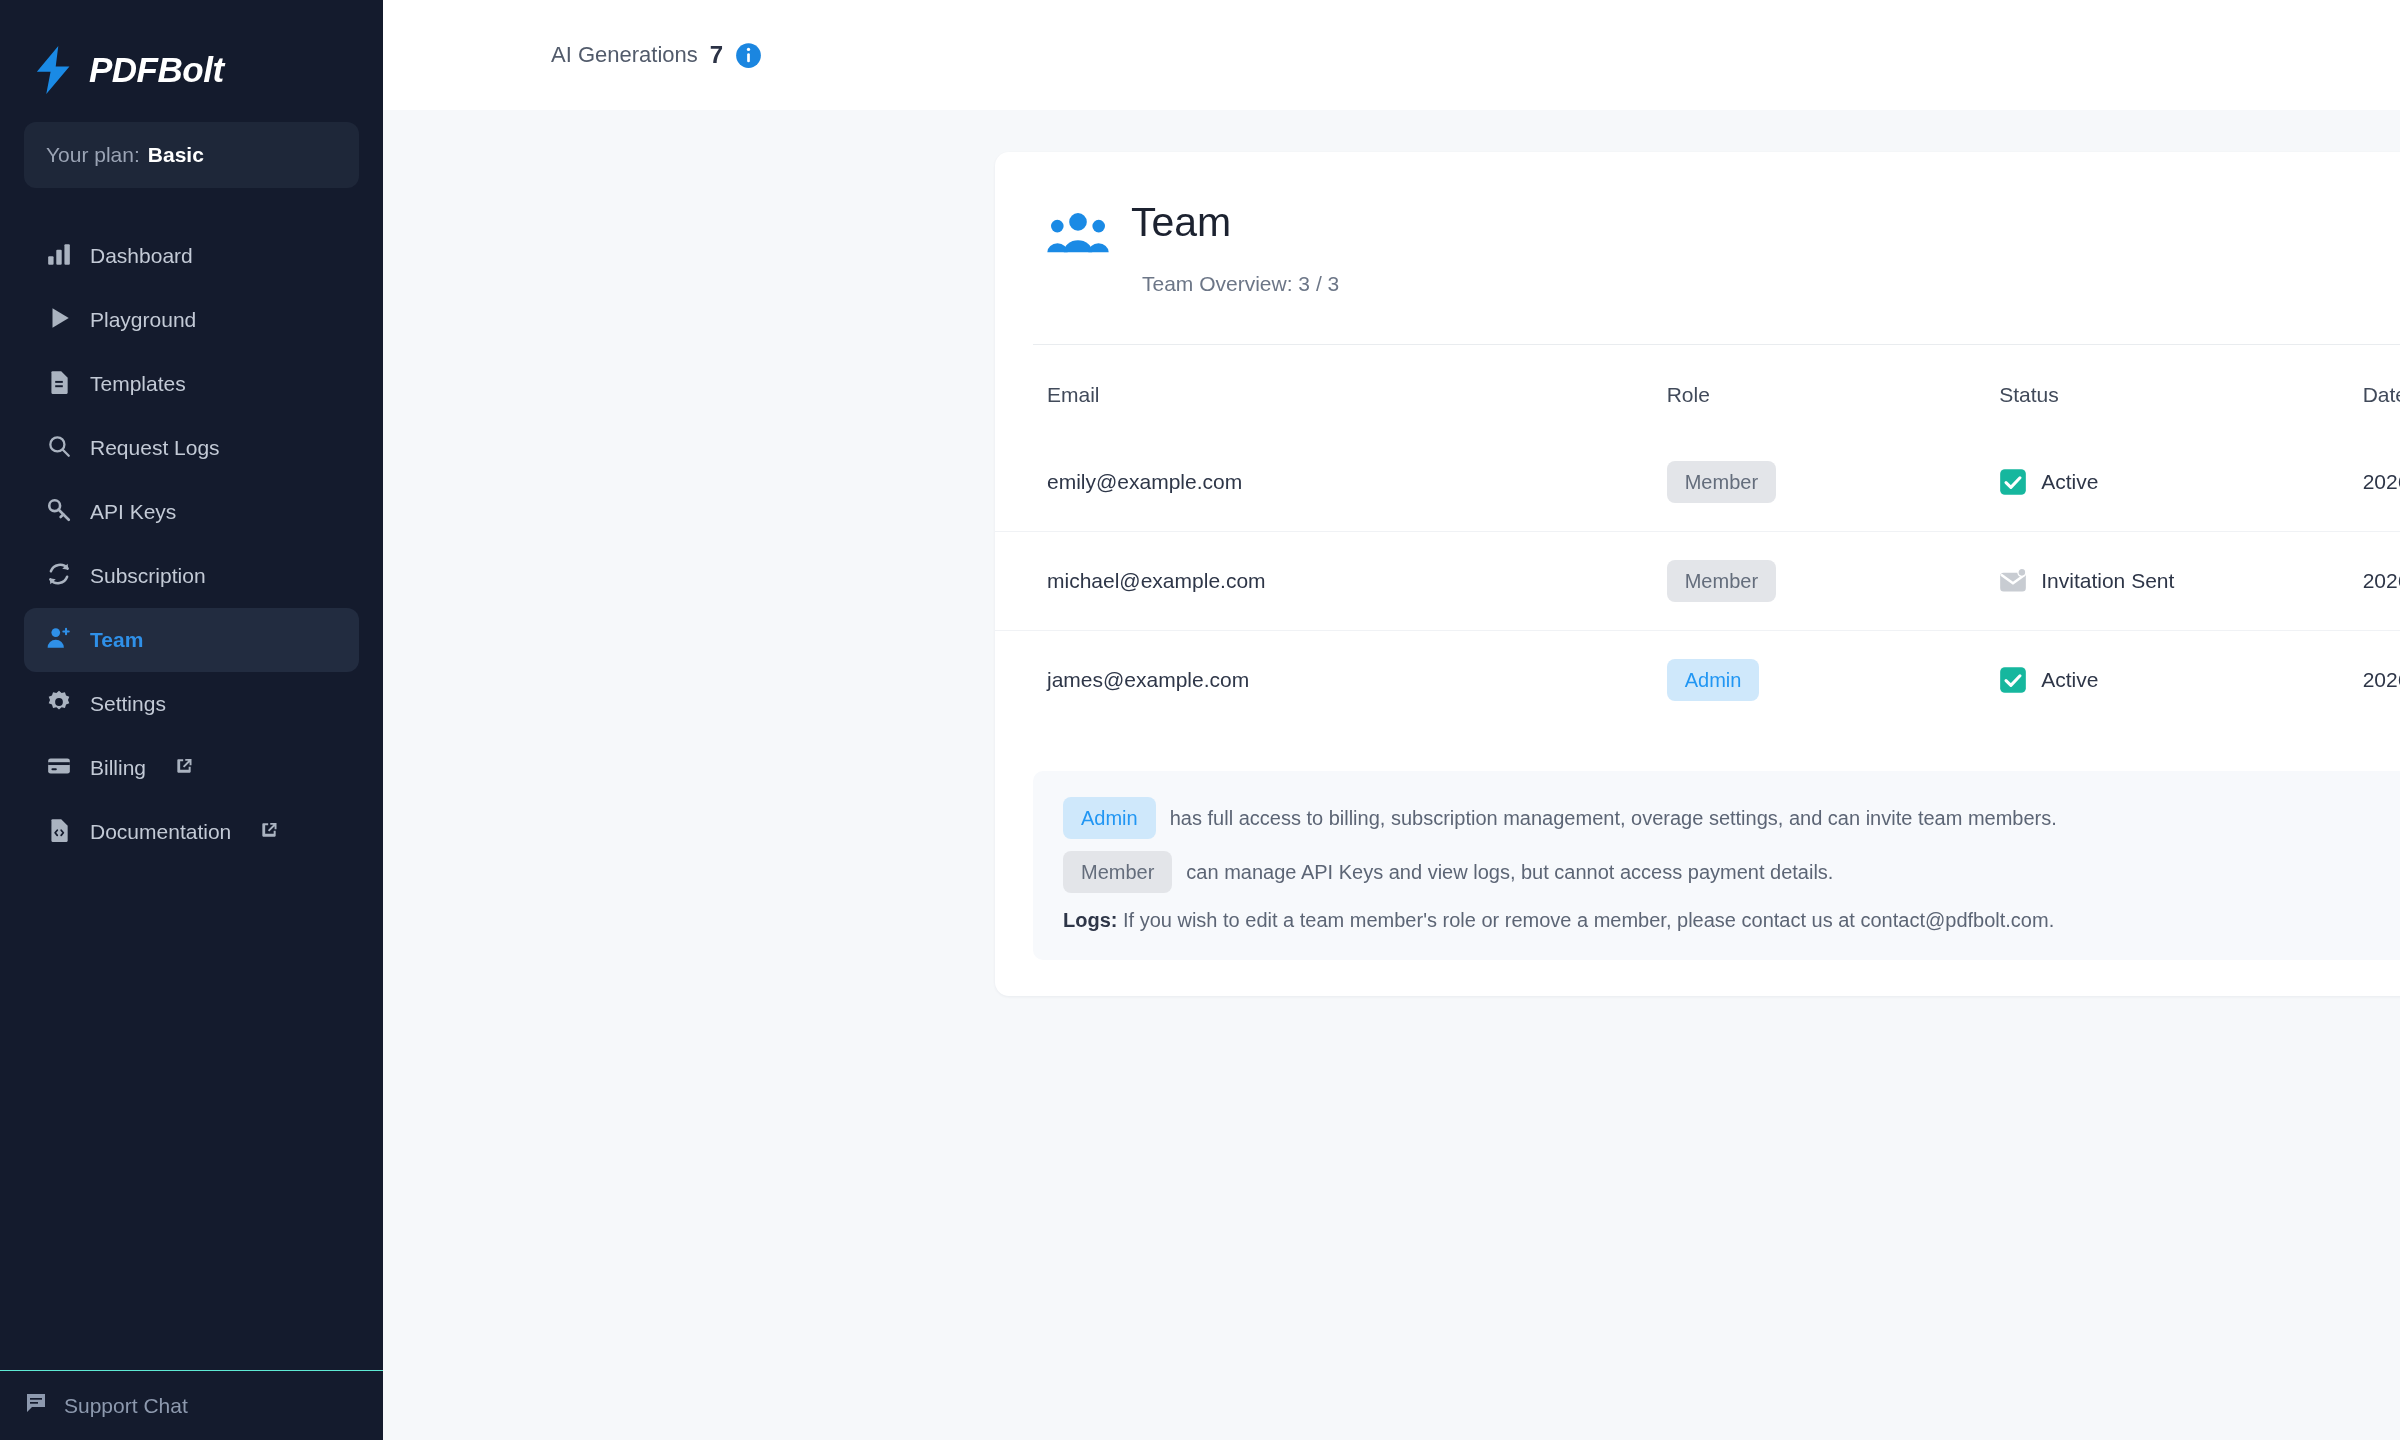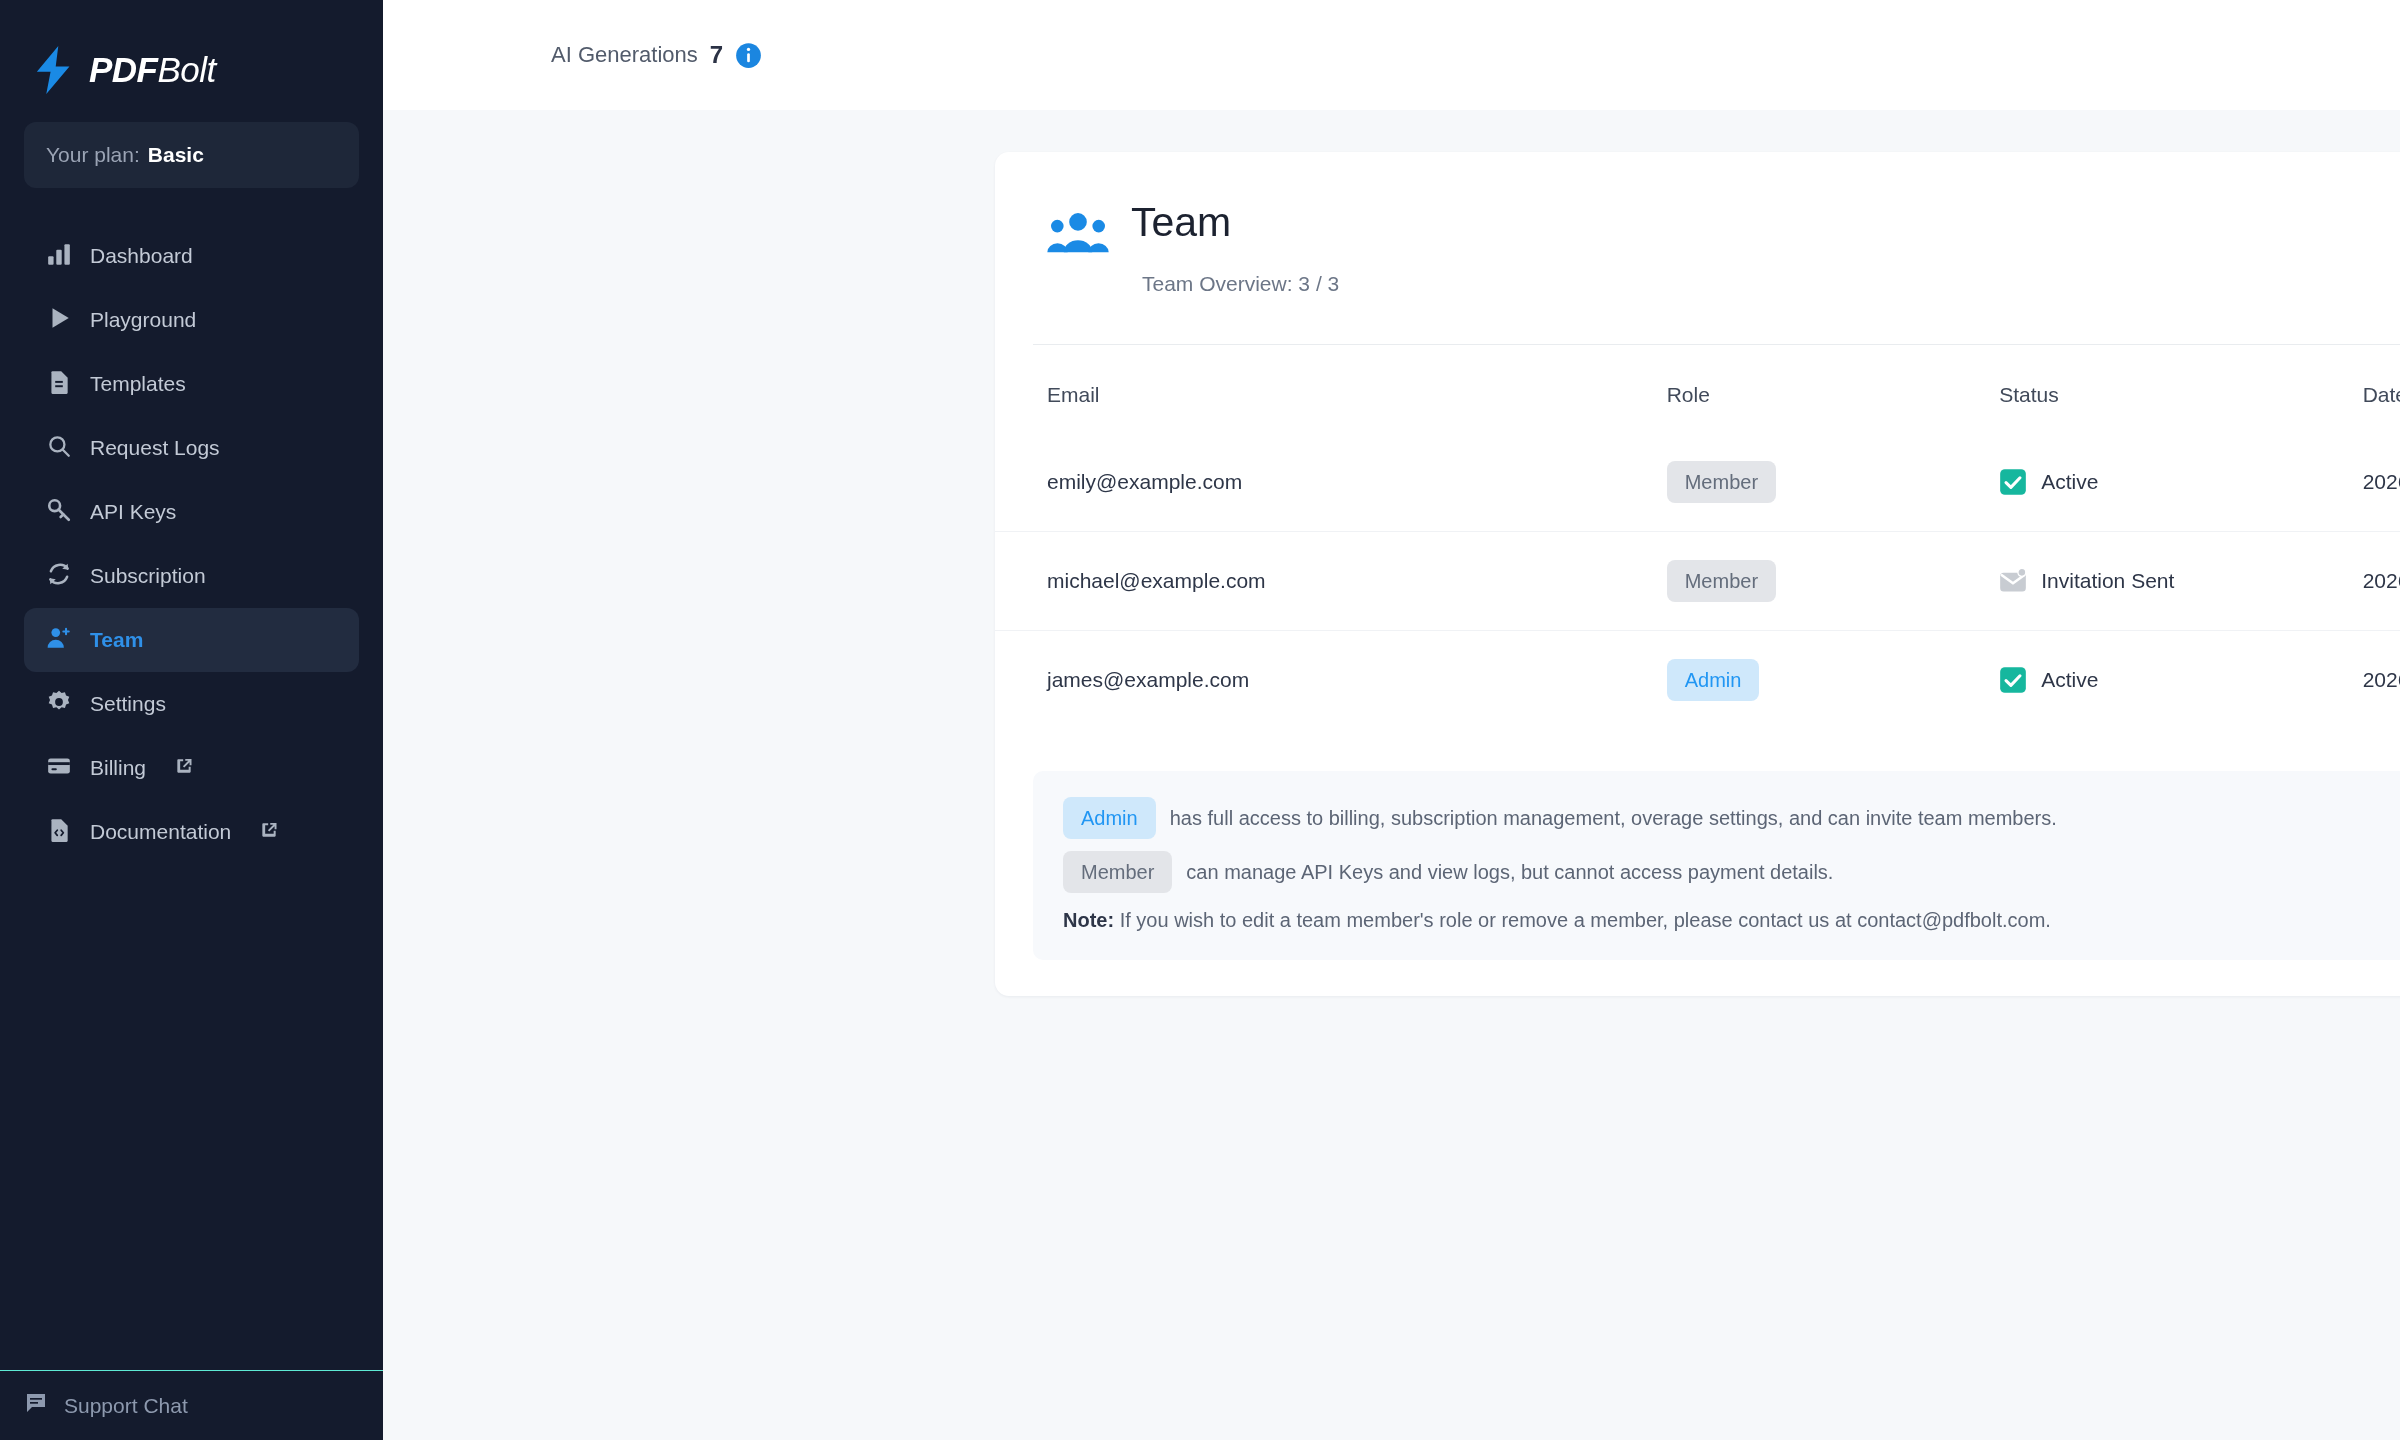--- a/index.html
+++ b/index.html
@@ -19,21 +19,21 @@
     flex: 0 0 383px;
     position: relative;
   }
   .brand {
     display: flex; align-items: center; gap: 14px;
     padding: 30px 0 0 33px; height: 110px;
   }
   .bolt-ico { width: 42px; height: 48px; display:block; }
   .brand-text { font-size: 35px; font-style: italic; letter-spacing: -0.5px; }
   .brand-text .b1 { color: #ffffff; font-weight: 700; }
-  .brand-text .b2 { color: #ffffff; font-weight: 400; }
+  .brand-text .b2 { color: #ffffff; font-weight: 700; }
 
   .plan-box {
     margin: 12px 24px 0 24px;
     background: #1e2739;
     border-radius: 12px;
     height: 66px;
     display: flex; align-items: center;
     padding-left: 22px;
     gap: 8px;
   }
@@ -394,21 +394,21 @@
         <div class="legend">
           <div class="legend-line">
             <span class="badge admin">Admin</span>
             <span class="legend-text">has full access to billing, subscription management, overage settings, and can invite team members.</span>
           </div>
           <div class="legend-line">
             <span class="badge member">Member</span>
             <span class="legend-text">can manage API Keys and view logs, but cannot access payment details.</span>
           </div>
           <div class="note-line">
-            <span class="note-bold">Note:</span>
+            <span class="note-bold">Logs:</span>
             <span>If you wish to edit a team member's role or remove a member, please contact us at contact@pdfbolt.com.</span>
           </div>
         </div>
 
       </div>
     </section>
   </div>
 </div>
 
 </body></html>

